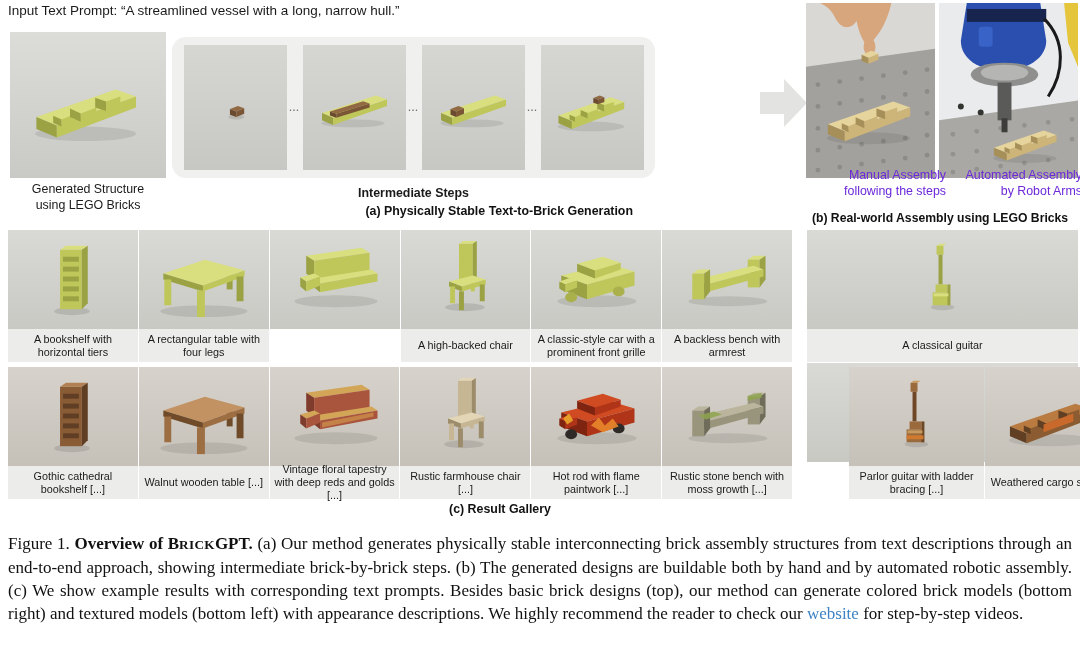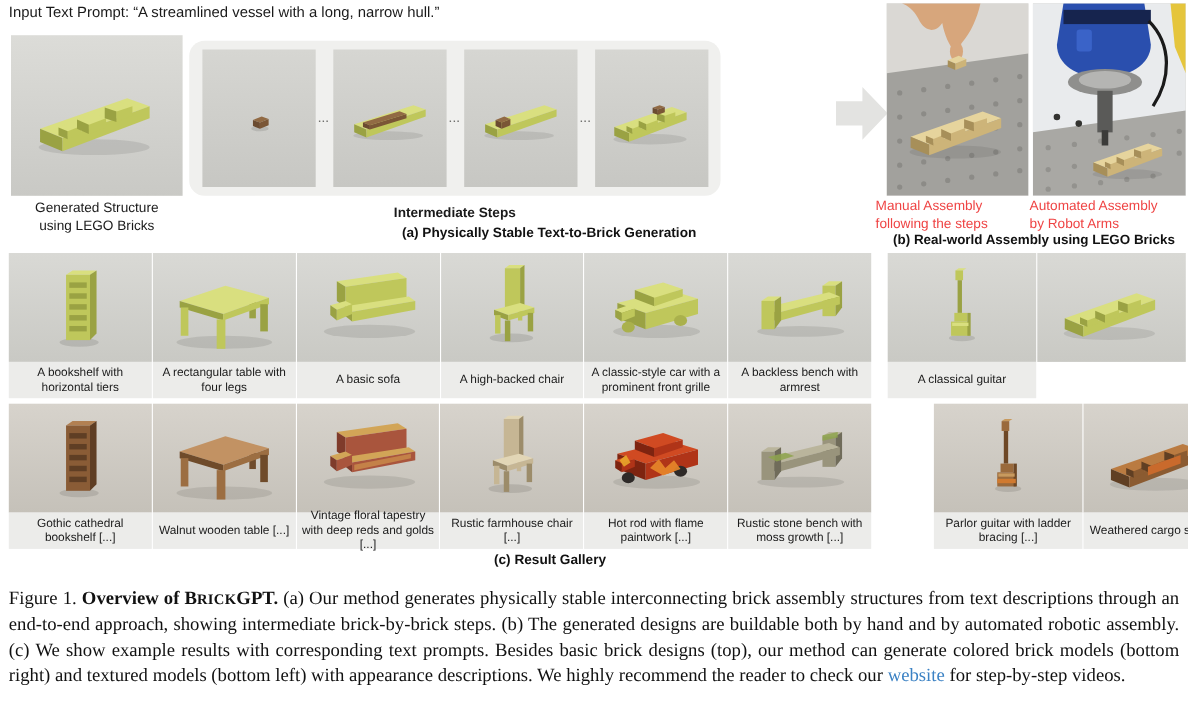--- a/index.html
+++ b/index.html
@@ -24,30 +24,30 @@
   .steps-label { position:absolute; left:172px; top:186px; width:483px; text-align:center;
                  font-size:12.4px; color:#1a1a1a;font-weight:bold; }
   .cap-a { position:absolute; left:133px; top:204px; width:500px; text-align:right;
            font-size:12.4px; font-weight:bold; color:#111; }
 
   .big-arrow { position:absolute; left:760px; top:73px; width:48px; height:60px; }
 
   .photo { position:absolute; top:3px; height:175px; overflow:hidden; background:#d8d8d4; }
   .photo1 { left:806px; width:129px; }
   .photo2 { left:939px; width:139px; }
-  .b-label { position:absolute; top:180px; text-align:left; font-size:12.4px; line-height:1.25; color:#ef4444; }
+  .b-label { position:absolute; top:168px; text-align:right; font-size:12.4px; line-height:1.25; color:#6d28d9; }
   .b-label1 { left:796px; width:150px; }
   .b-label2 { left:936px; width:146px; }
   .cap-b { position:absolute; left:800px; top:211px; width:280px; text-align:center;
            font-size:12.2px; font-weight:bold; color:#111; white-space:nowrap; }
 
   .gal { position:absolute; display:flex; gap:1px; }
   .gal-l1 { left:8px;   top:230px; width:784px;justify-content:flex-end; }
   .gal-l2 { left:8px;   top:367px; width:784px; }
-  .gal-r1 { left:807px; top:230px; width:271px; }
+  .gal-r1 { left:807px; top:230px; width:271px;flex-direction:column; }
   .gal-r2 { left:849px; top:367px; width:271px; }
   .tile { flex:1 1 0; display:flex; flex-direction:column; }
   .timg { height:99px; background:linear-gradient(#d9d9d5,#c9c9c4); overflow:hidden; }
   .warm .timg { background:linear-gradient(#d7d3cc,#c5c1b9); }
   .tcap { height:33px; background:#ececea; display:flex; align-items:center; justify-content:center;
           text-align:center; font-size:10.8px; line-height:1.18; color:#1a1a1a; padding:1px 2px; }
   .cap-c { position:absolute; left:350px; top:502px; width:300px; text-align:center;
            font-size:12.4px; font-weight:bold; color:#111; }
 
   .figcap { position:absolute; left:8px; top:533px; width:1064px;
@@ -351,21 +351,20 @@
           </svg>
         </div>
       <div class="tcap">A rectangular table with four legs</div>
     </div>
     <div class="tile">
       <div class="timg">
           <svg viewBox="0 0 130 100">
             <use href="#sym-sofa" class="pal-green"></use>
           </svg>
         </div>
-      <div class="tcap">A basic sofa</div>
     </div>
     <div class="tile">
       <div class="timg">
           <svg viewBox="0 0 130 100">
             <use href="#sym-chair" class="pal-green"></use>
           </svg>
         </div>
       <div class="tcap">A high-backed chair</div>
     </div>
     <div class="tile">

